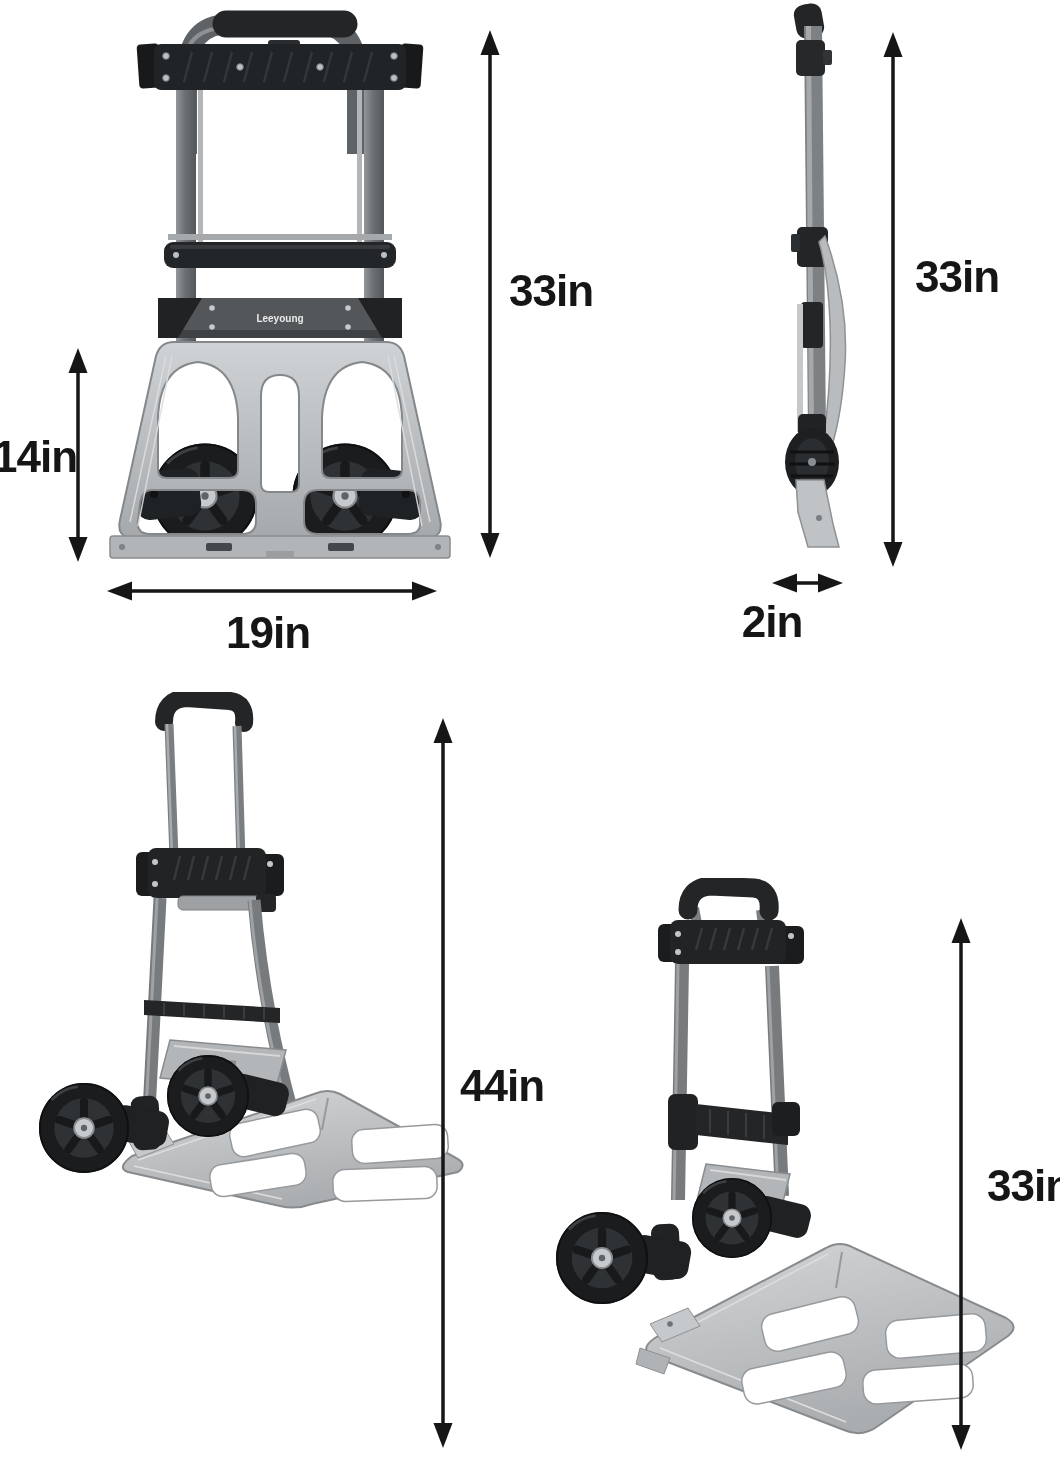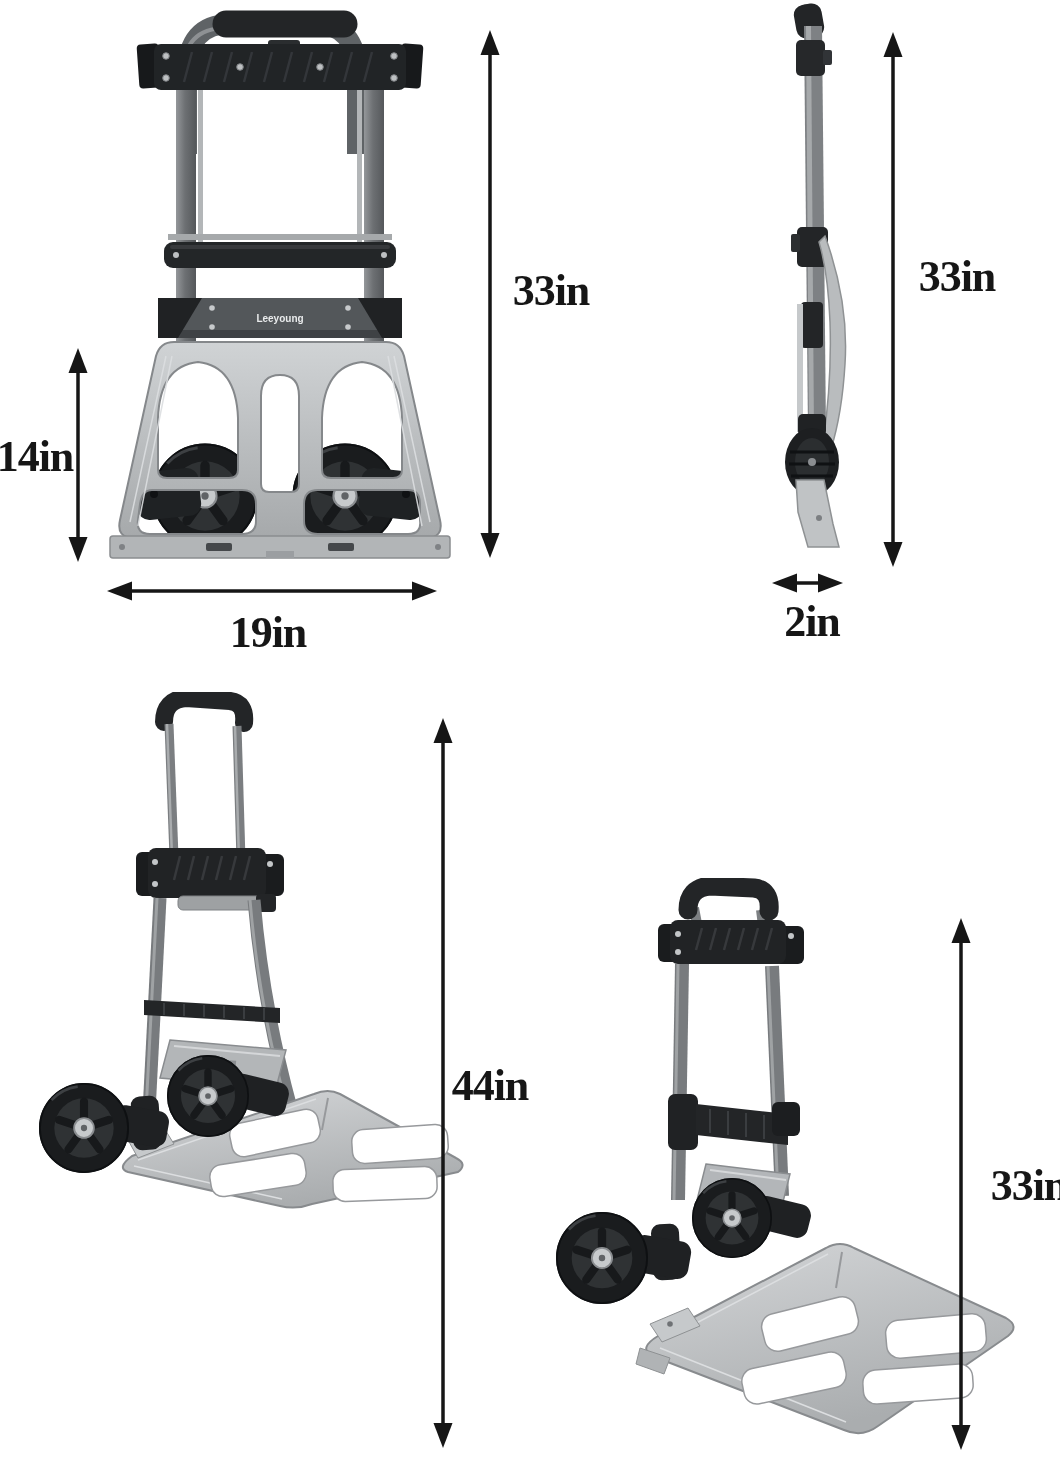--- a/index.html
+++ b/index.html
@@ -11,21 +11,20 @@
   .illustration{position:absolute;}
   .dim-label{
     position:absolute;
     transform:translate(-50%,-50%);
     font-weight:700;
     font-size:44px;
     letter-spacing:-1px;
     color:#161616;
     white-space:nowrap;
     line-height:1;
-    font-family:Liberation Serif, serif;
   }
   #dim-overlay{position:absolute;left:0;top:0;pointer-events:none;}
 </style>
 </head>
 <body>
 
 <svg width="0" height="0" style="position:absolute" aria-hidden="true">
   <defs>
     <linearGradient id="plateG" x1="0" y1="0" x2="0" y2="1">
       <stop offset="0" stop-color="#d0d3d5"></stop>
@@ -345,15 +344,15 @@
       <line x1="961" y1="924" x2="961" y2="1444" stroke="#161616" stroke-width="3.5"></line>
       <polygon points="961,918 951.5,943 970.5,943" fill="#161616"></polygon>
       <polygon points="961,1450 951.5,1425 970.5,1425" fill="#161616"></polygon>
     </g>
   </svg>
 
 <div class="dim-label" style="left:35px;top:457px">14in</div>
 <div class="dim-label" style="left:268px;top:633px">19in</div>
 <div class="dim-label" style="left:551px;top:291px">33in</div>
 <div class="dim-label" style="left:957px;top:277px">33in</div>
-<div class="dim-label" style="left:812px;top:622px">2in</div>
-<div class="dim-label" style="left:490px;top:1086px">44in</div>
+<div class="dim-label" style="left:772px;top:622px">2in</div>
+<div class="dim-label" style="left:502px;top:1086px">44in</div>
 <div class="dim-label" style="left:1029px;top:1186px">33in</div>
 
 </body></html>

